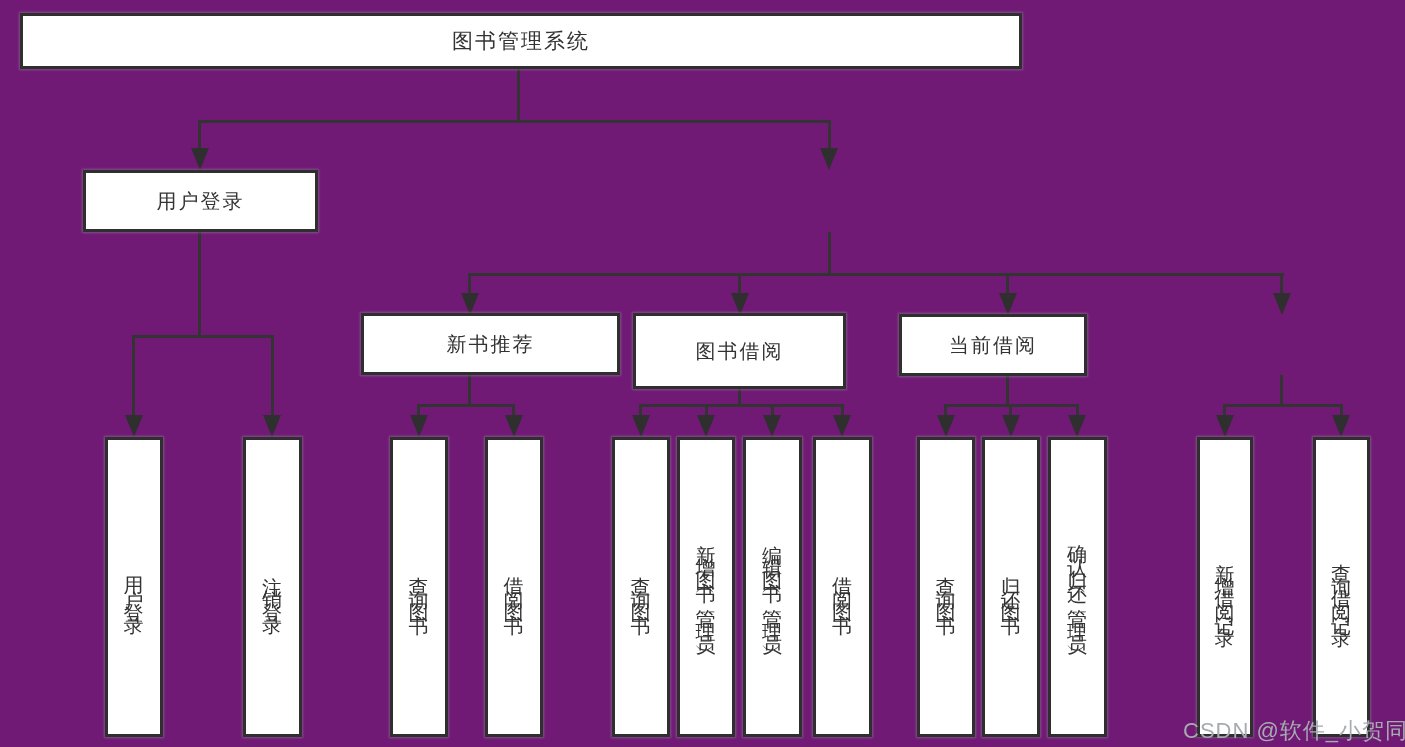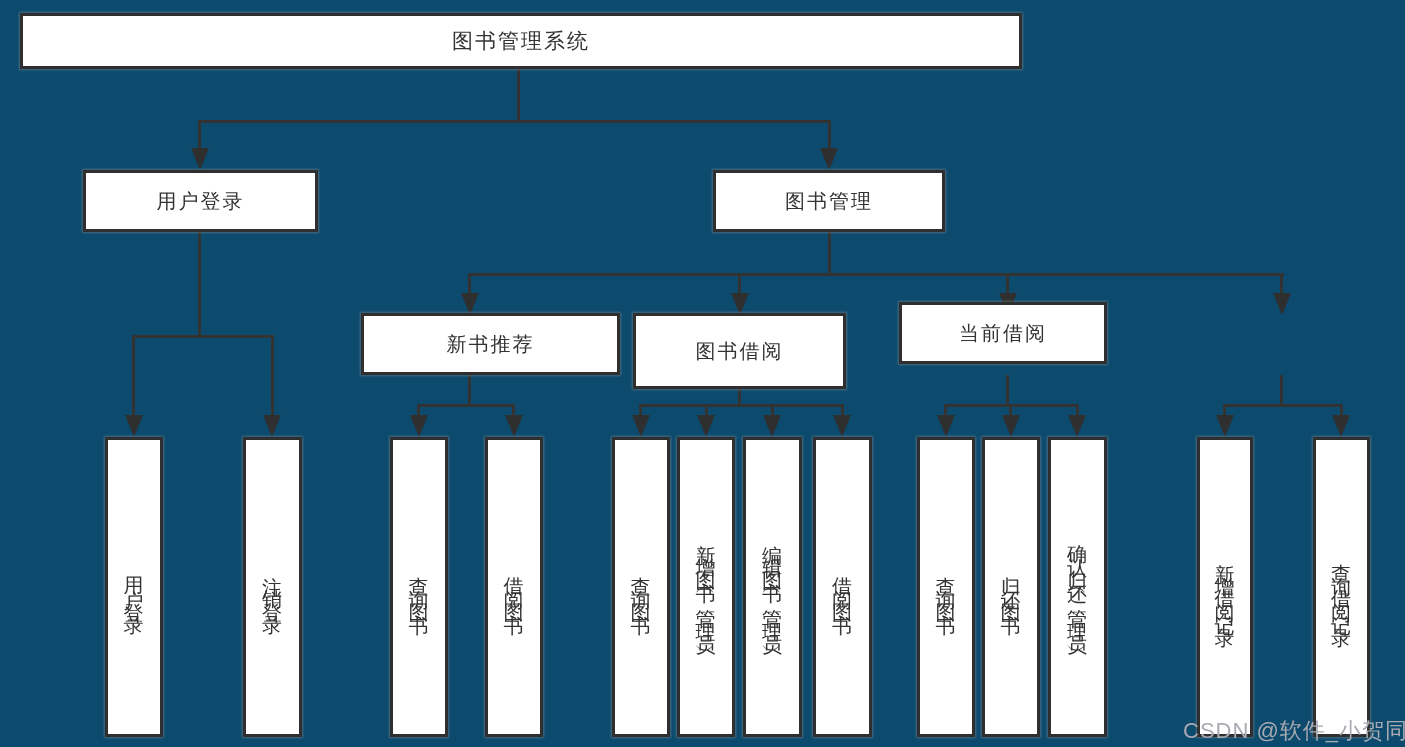--- a/index.html
+++ b/index.html
@@ -1,18 +1,18 @@
 <!DOCTYPE html>
 <html><head>
 <meta charset="utf-8">
 <style>
   html,body { margin:0; padding:0; background:#ffffff; }
   .stage {
     position:relative; width:1405px; height:747px;
-    background:#0c4a6e; overflow:hidden;
+    background:#701a75; overflow:hidden;
     font-family:"Liberation Sans","DejaVu Sans",sans-serif;
     color:#333333;
   }
   .box {
     position:absolute; box-sizing:border-box;
     border:3px solid #2f2f2f; background:#ffffff;
     box-shadow:0 0 2px 1px rgba(150,150,150,0.45);
     display:flex; align-items:center; justify-content:center;
     color:#333333;
   }
@@ -96,25 +96,24 @@
   <div class="line v" style="left:1280px;top:375px;height:32px"></div>
   <div class="line h" style="left:1223px;top:404px;width:120px"></div>
   <div class="line v" style="left:1223px;top:404px;height:13px"></div>
   <div class="arr" style="left:1216px;top:415px"></div>
   <div class="line v" style="left:1340px;top:404px;height:13px"></div>
   <div class="arr" style="left:1332px;top:415px"></div>
 
   <div class="box hnode" style="left:20px;top:13px;width:1002px;height:56px;font-size:21px">图书管理系统</div>
 
   <div class="box hnode" style="left:83px;top:170px;width:235px;height:62px">用户登录</div>
-  <div class="box hnode" style="left:713px;top:170px;width:232px;height:62px">图书管理</div>
 
   <div class="box hnode" style="left:361px;top:313px;width:259px;height:62px">新书推荐</div>
   <div class="box hnode" style="left:633px;top:313px;width:213px;height:76px">图书借阅</div>
-  <div class="box hnode" style="left:899px;top:302px;width:208px;height:62px">当前借阅</div>
+  <div class="box hnode" style="left:899px;top:314px;width:188px;height:62px">当前借阅</div>
 
   <div class="box vnode" style="left:105px;top:437px;width:58px;height:300px">用户登录</div>
   <div class="box vnode" style="left:243px;top:437px;width:59px;height:300px">注销登录</div>
 
   <div class="box vnode" style="left:390px;top:437px;width:58px;height:300px">查询图书</div>
   <div class="box vnode" style="left:485px;top:437px;width:58px;height:300px">借阅图书</div>
 
   <div class="box vnode" style="left:612px;top:437px;width:58px;height:300px">查询图书</div>
   <div class="box vnode" style="left:677px;top:437px;width:58px;height:300px">新增图书（管理员）</div>
   <div class="box vnode" style="left:743px;top:437px;width:59px;height:300px">编辑图书（管理员）</div>

